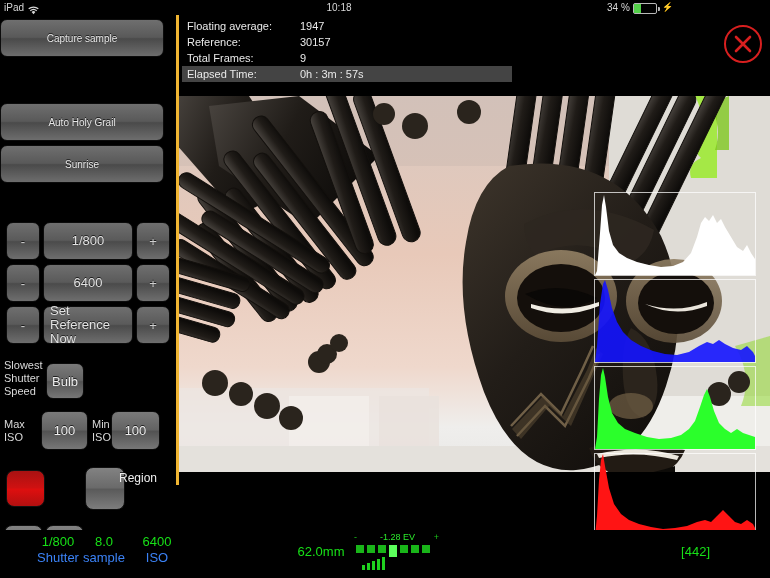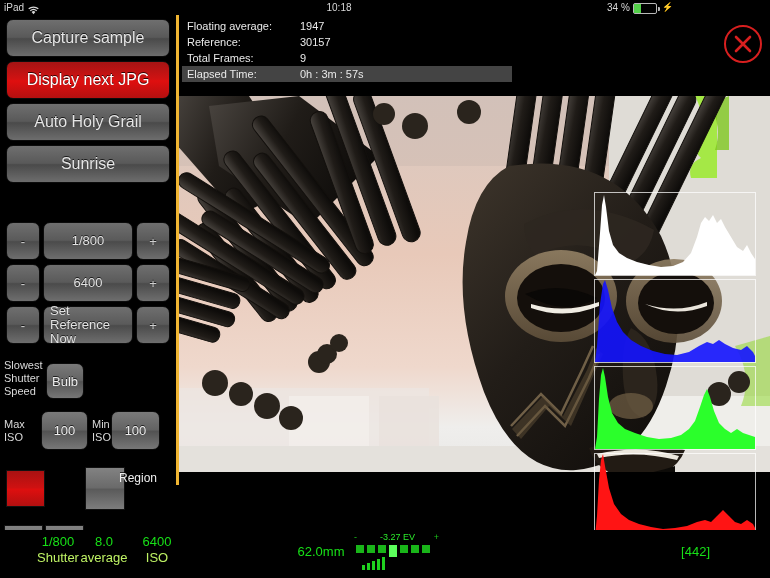--- a/index.html
+++ b/index.html
@@ -19,23 +19,23 @@
   .wifi-icon{display:inline-block;width:11px;height:9px;position:relative;top:1px;}
   .batt{display:inline-block;width:22px;height:9px;border:1px solid #b9b9b9;border-radius:2px;position:relative;top:1px;}
   .batt i{display:block;height:100%;background:#54d04a;width:34%;}
   .batt-cap{display:inline-block;width:2px;height:4px;background:#b9b9b9;border-radius:0 1px 1px 0;position:relative;top:1px;margin-left:-2px;}
   .bolt{font-size:9px;color:#d8d8d8;}
 
   
   .leftpanel{position:absolute;left:0;top:15px;width:176px;height:515px;background:#000;}
 
   .bigbtn{
-    position:absolute;left:6px;width:164px;height:38px;border-radius:7px;
+    position:absolute;left:0;width:164px;height:38px;border-radius:7px;
     display:flex;align-items:center;justify-content:center;
-    font-size:16px;color:#e6e6e6;text-shadow:0 -1px 0 rgba(0,0,0,.75);
+    font-size:10px;color:#e6e6e6;text-shadow:0 -1px 0 rgba(0,0,0,.75);
     border:1px solid #0c0c0c;box-sizing:border-box;
   }
   .btn-grey{background:linear-gradient(to bottom,#6f6f6f 0%,#595959 48%,#4a4a4a 52%,#6d6d6d 100%);}
   .btn-red{background:linear-gradient(to bottom,#a51414 0%,#d11212 48%,#e00f0f 52%,#b41010 100%);color:#fff;}
 
   
   .steprow{position:absolute;left:6px;width:164px;height:38px;}
   .stepbtn{
     position:absolute;top:0;height:38px;width:34px;border-radius:7px;
     background:linear-gradient(to bottom,#6f6f6f 0%,#5a5a5a 48%,#4b4b4b 52%,#6e6e6e 100%);
@@ -59,21 +59,21 @@
   .lbl{position:absolute;color:#d9d9d9;font-size:11px;line-height:13px;}
   .smallbtn{
     position:absolute;border-radius:7px;
     background:linear-gradient(to bottom,#7a7a7a 0%,#636363 48%,#525252 52%,#777 100%);
     border:1px solid #0c0c0c;box-sizing:border-box;
     display:flex;align-items:center;justify-content:center;
     color:#ececec;text-shadow:0 -1px 0 rgba(0,0,0,.7);
   }
 
   
-  .tile{position:absolute;border-radius:0;border:1px solid #111;box-sizing:border-box;
+  .tile{position:absolute;border-radius:8px;border:1px solid #111;box-sizing:border-box;
     display:flex;align-items:center;justify-content:flex-end;padding-left:37px;}
   .tile-grey{background:linear-gradient(to bottom,#828282 0%,#6a6a6a 48%,#5a5a5a 52%,#7d7d7d 100%);}
   .tile-red{background:linear-gradient(to bottom,#a81212 0%,#cf1111 48%,#de0f0f 52%,#b21010 100%);}
   .tile-label{color:#efefef;font-size:12px;line-height:13px;text-align:left;
     text-shadow:0 -1px 0 rgba(0,0,0,.7);padding:4px 5px;align-self:flex-start;width:100%;box-sizing:border-box;}
 
   
   .divider{position:absolute;left:176px;top:15px;width:3px;height:470px;background:#f0b532;}
 
   
@@ -97,21 +97,21 @@
 
   
   .histo{position:absolute;right:14px;width:162px;height:84px;
     border:1px solid rgba(255,255,255,.72);box-sizing:border-box;}
   .histo svg{display:block;width:100%;height:100%;}
 
   
   .bottombar{position:absolute;left:0;top:530px;width:770px;height:48px;background:#000;color:#13d913;}
   .bi{position:absolute;text-align:center;}
   .bi .v{font-size:13px;line-height:16px;color:#17e017;}
-  .bi .k{font-size:13px;line-height:16px;color:#bef264;}
+  .bi .k{font-size:13px;line-height:16px;color:#3b82f6;}
   .bi.bold .v,.bi.bold .k{font-weight:bold;}
 
   .evmeter{position:absolute;left:350px;top:2px;width:95px;height:44px;}
   .ev-top{position:relative;height:12px;}
   .ev-minus{position:absolute;left:4px;top:0;font-size:9px;color:#19c419;}
   .ev-plus{position:absolute;right:6px;top:0;font-size:9px;color:#19c419;}
   .ev-text{position:absolute;left:0;right:0;top:0;text-align:center;font-size:9px;color:#2bea2b;}
   .ev-bars{position:absolute;left:6px;top:13px;width:84px;height:12px;display:flex;gap:3px;align-items:flex-start;}
   .ev-bars i{display:block;width:8px;height:8px;background:#19b519;}
   .ev-bars i.tall{height:12px;background:#5cff5c;}
@@ -143,21 +143,20 @@
           <i style="width: 34%;"></i>
         </span>
       <span class="batt-cap"></span>
       <span class="bolt">⚡</span>
     </div>
   </div>
 
   <div class="leftpanel">
 
     <div class="bigbtn btn-grey" style="top:4px;">Capture sample</div>
-    <div class="bigbtn btn-red" style="top:46px;">Display next JPG</div>
     <div class="bigbtn btn-grey" style="top:88px;">Auto Holy Grail</div>
     <div class="bigbtn btn-grey" style="top:130px;">Sunrise</div>
 
     <div class="steprow" style="top:207px;">
       <div class="stepbtn minus">-</div>
       <div class="stepval">1/800</div>
       <div class="stepbtn plus">+</div>
     </div>
 
     <div class="steprow" style="top:249px;">
@@ -396,38 +395,38 @@
 
   <div class="bottombar">
 
     <div class="bi" style="left:14px;top:4px;width:88px;">
       <div class="v">1/800</div>
       <div class="k">Shutter</div>
     </div>
 
     <div class="bi" style="left:60px;top:4px;width:88px;">
       <div class="v">8.0</div>
-      <div class="k">average</div>
+      <div class="k">sample</div>
     </div>
 
     <div class="bi" style="left:120px;top:4px;width:74px;">
       <div class="v">6400</div>
       <div class="k">ISO</div>
     </div>
 
 
 
     <div class="bi" style="left:278px;top:14px;width:86px;">
       <div class="v">62.0mm</div>
     </div>
 
     <div class="evmeter">
       <div class="ev-top">
         <span class="ev-minus">-</span>
-        <span class="ev-text">-3.27 EV</span>
+        <span class="ev-text">-1.28 EV</span>
         <span class="ev-plus">+</span>
       </div>
       <div class="ev-bars">
         <i></i>
         <i></i>
         <i></i>
         <i class="tall"></i>
         <i></i>
         <i></i>
         <i></i>

